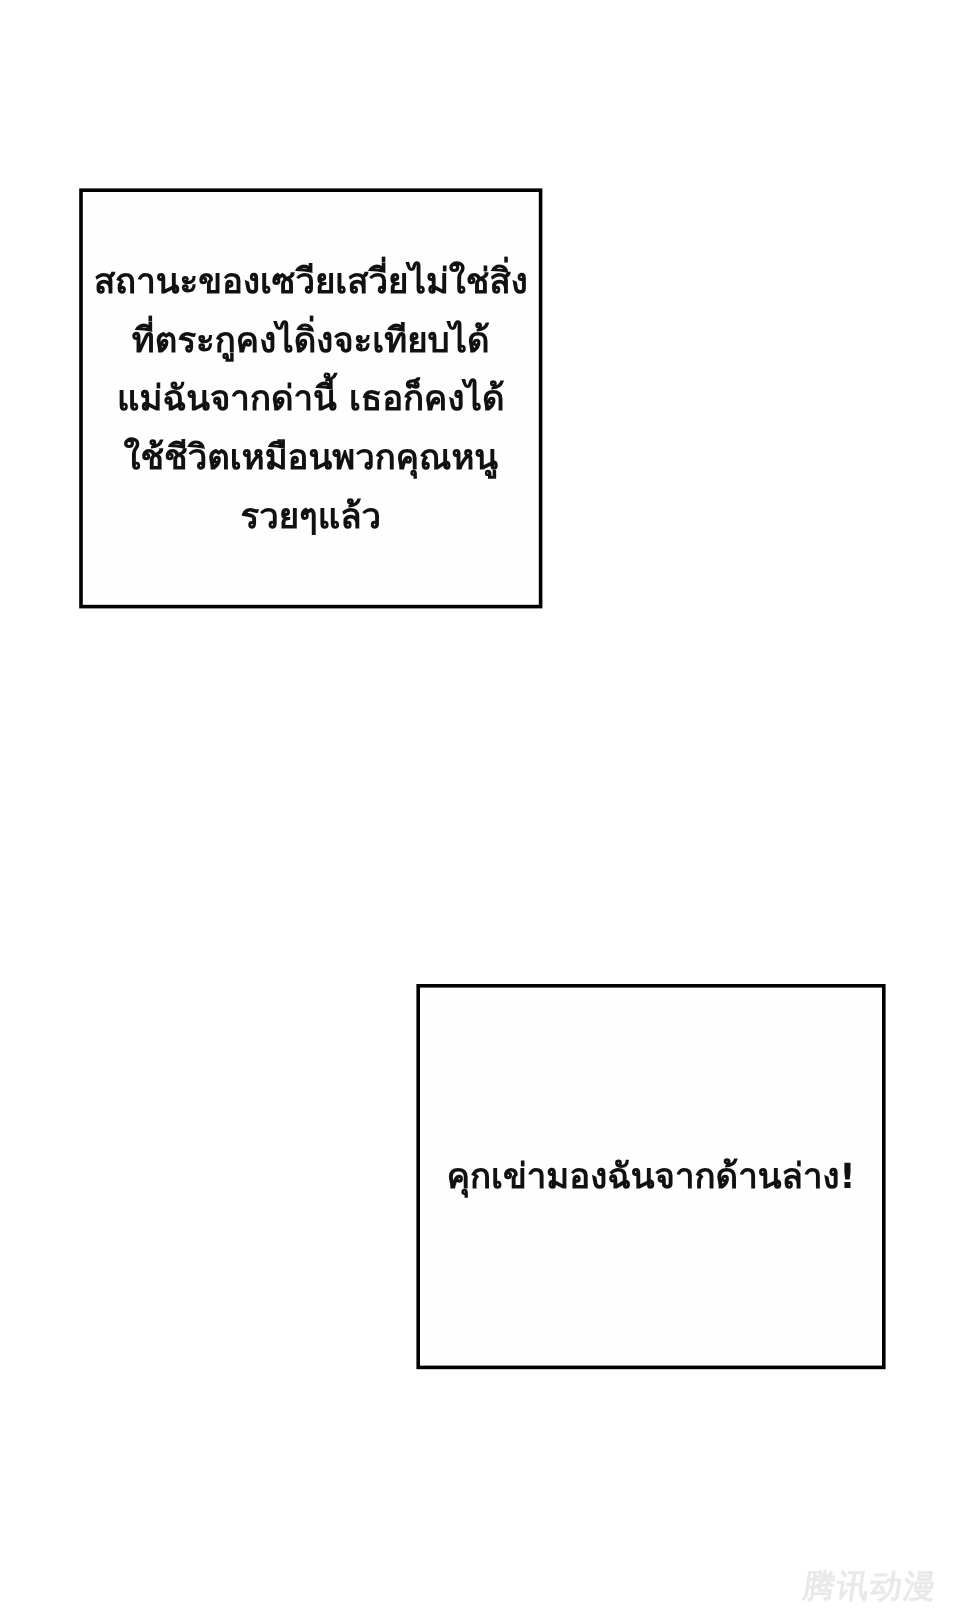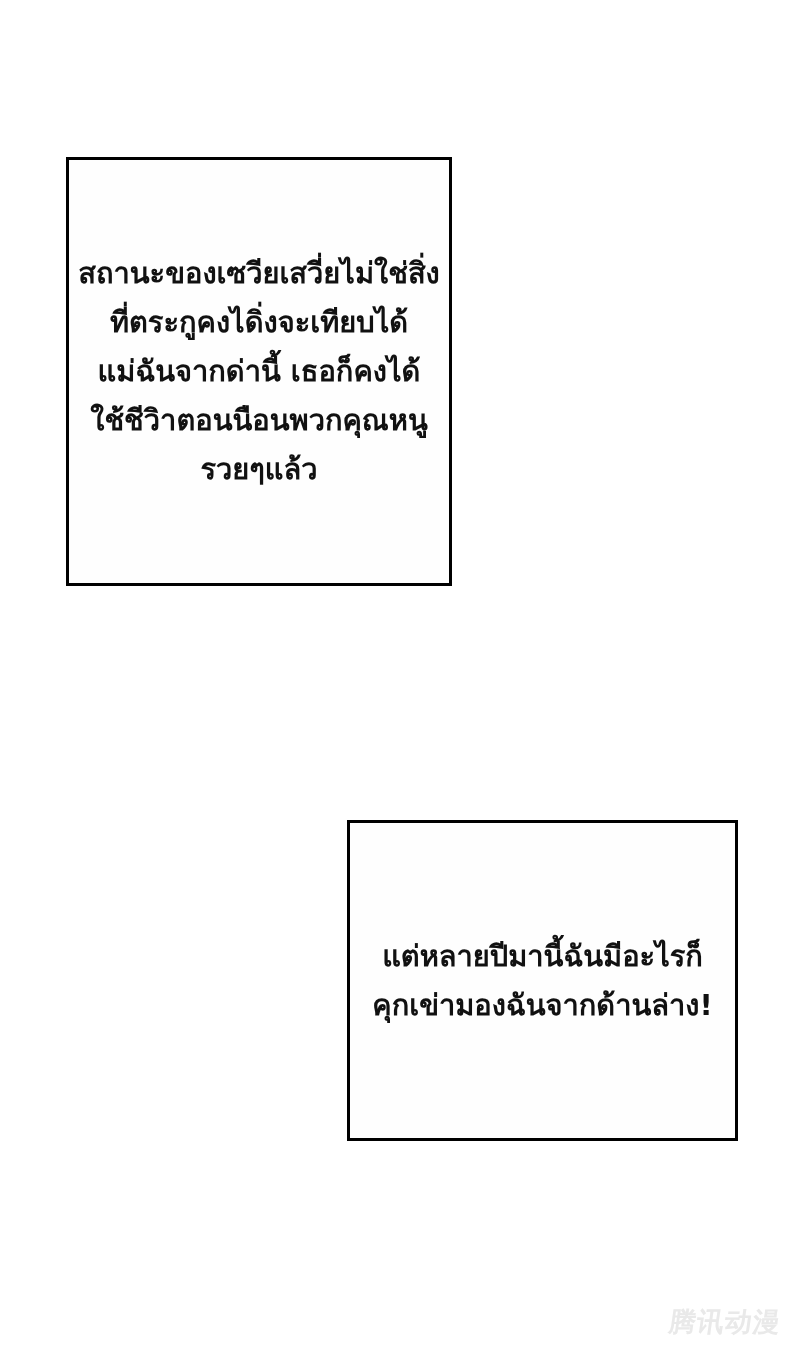--- a/index.html
+++ b/index.html
@@ -21,21 +21,21 @@
     display: flex;
     flex-direction: column;
     justify-content: center;
     align-items: center;
     text-align: center;
   }
   .box-1 {
     left: 66px;
     top: 157px;
     width: 386px;
-    height: 429px;
+    height: 350px;
     padding: 22px 6px;
   }
   .box-2 {
     left: 347px;
     top: 820px;
     width: 391px;
     height: 321px;
     padding: 10px 6px;
   }
   .narration-line {
@@ -65,24 +65,23 @@
 </style>
 </head>
 <body>
 
 <div class="page">
 
   <div class="narration-box box-1">
     <div class="narration-line">สถานะของเซวียเสวี่ยไม่ใช่สิ่ง</div>
     <div class="narration-line">ที่ตระกูคงไดิ่งจะเทียบได้</div>
     <div class="narration-line">แม่ฉันจากด่านี้ เธอก็คงได้</div>
-    <div class="narration-line">ใช้ชีวิาตอนนือนพวกคุณหนู</div>
+    <div class="narration-line">ใช้ชีวิตเหมือนพวกคุณหนู</div>
     <div class="narration-line">รวยๆแล้ว</div>
   </div>
 
   <div class="narration-box box-2">
-    <div class="narration-line">แต่หลายปีมานี้ฉันมีอะไรก็</div>
     <div class="narration-line">คุกเข่ามองฉันจากด้านล่าง!</div>
   </div>
 
   <div class="watermark">腾讯动漫</div>
 
 </div>
 
 </body></html>

